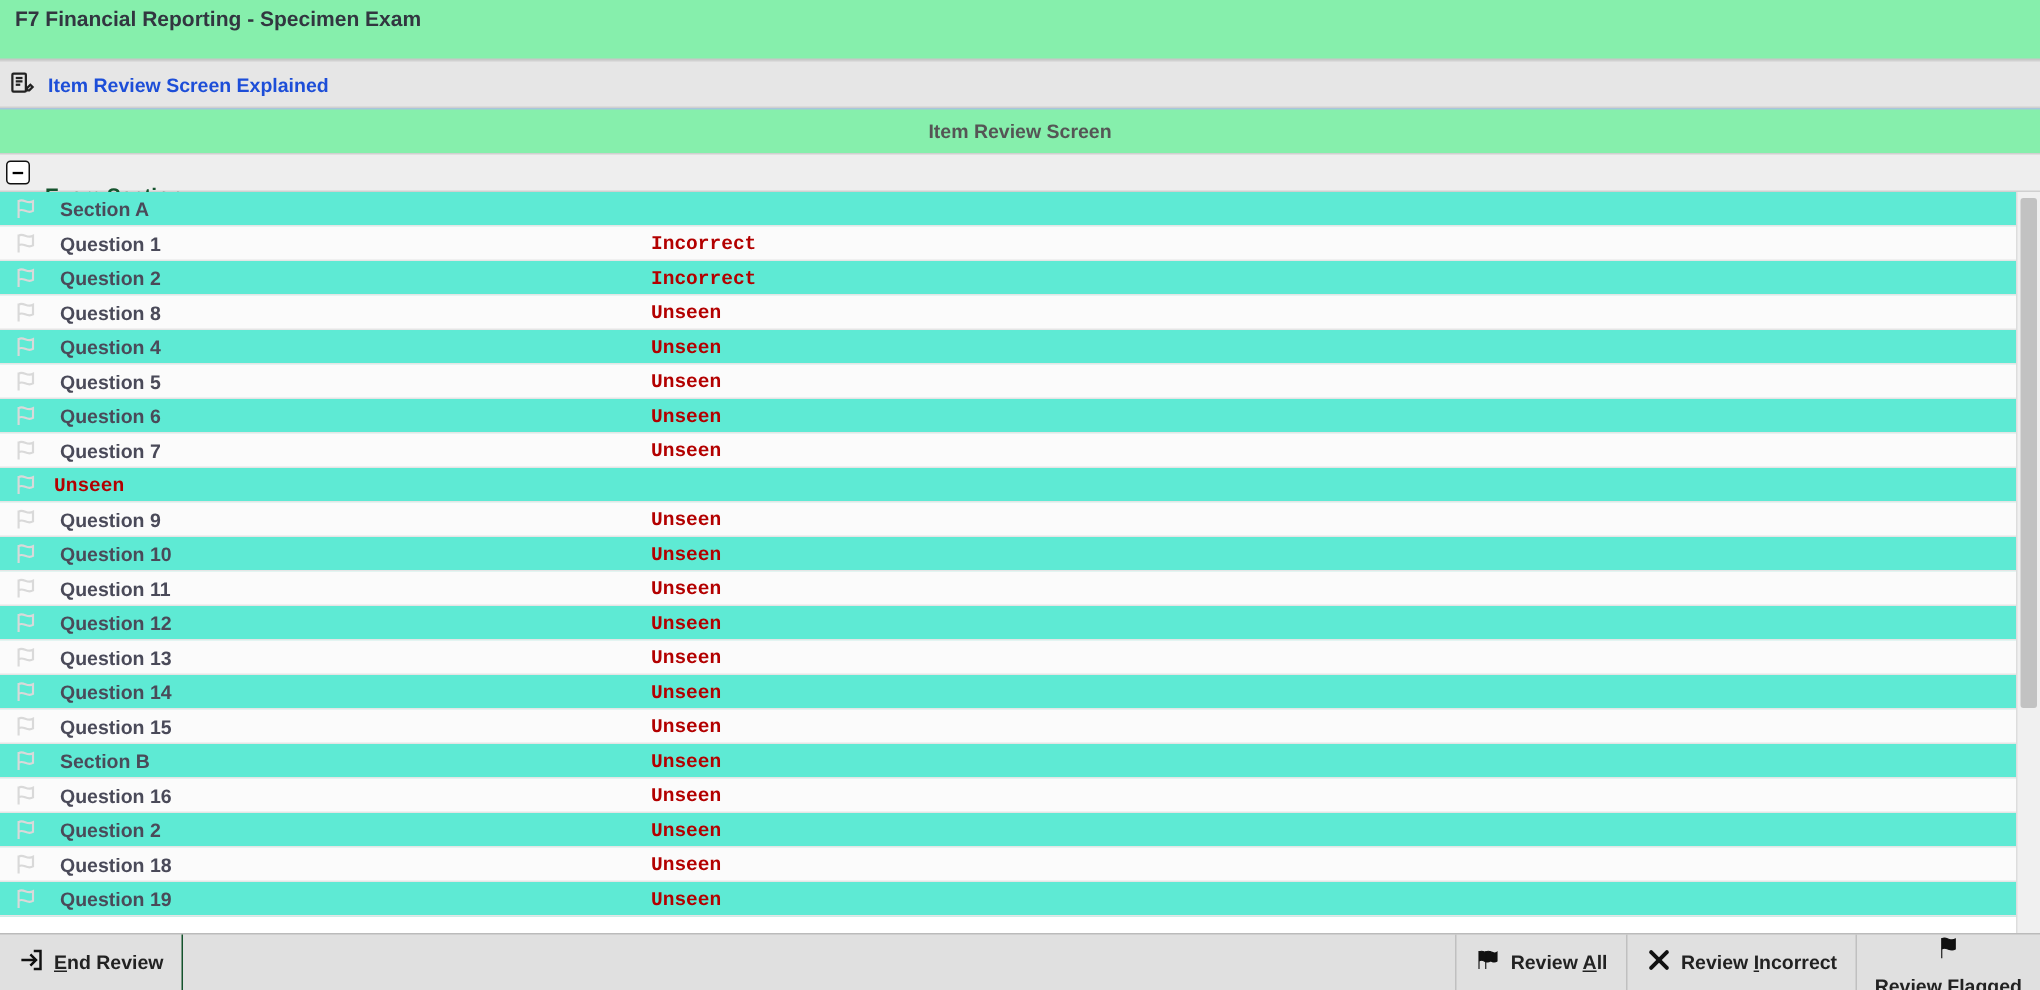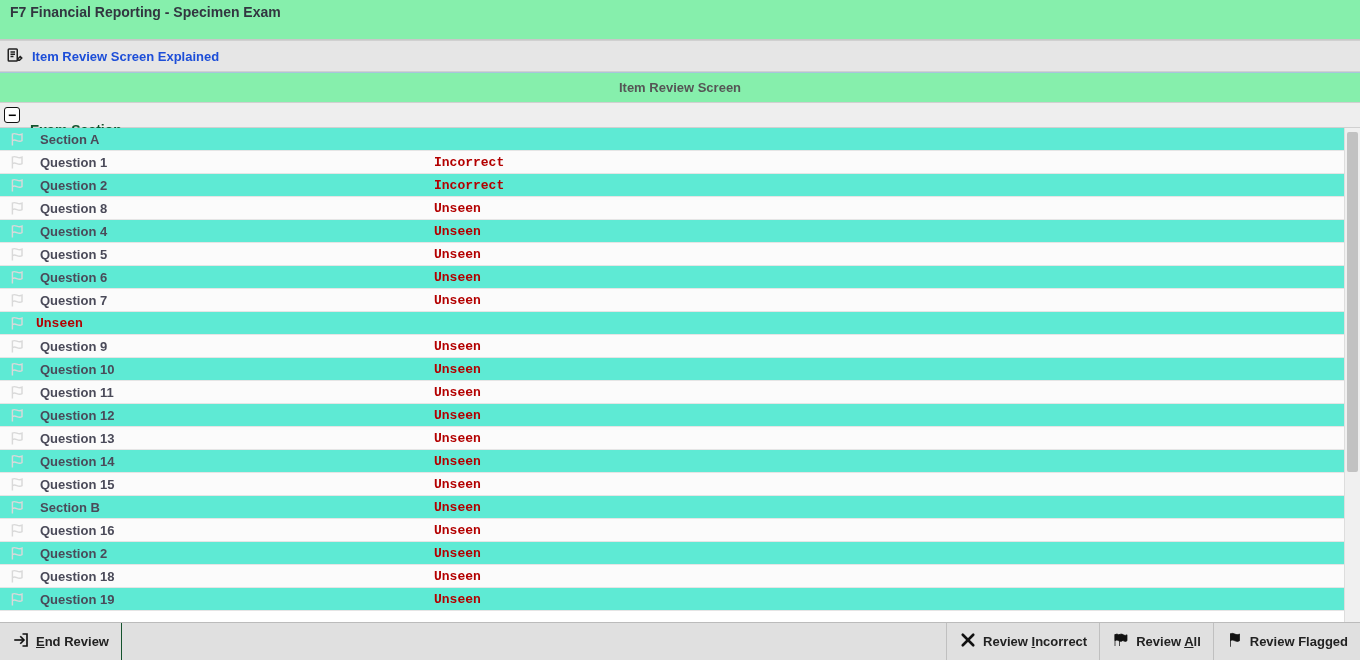--- a/index.html
+++ b/index.html
@@ -142,21 +142,21 @@
     display: flex;
     align-items: center;
     gap: 6px;
     padding: 0 12px;
     border-right: 1px solid #c0c0c0;
     cursor: pointer;
     font-weight: bold;
     color: #222;
     white-space: nowrap;
   }
-  .footer .btn:last-child { border-right: none; }
+  .footer .btn:last-child { border-right: none; flex-direction: column; }
   .footer .spacer { flex: 1; border-right: 1px solid #c0c0c0; }
   .footer .btn-left { border-right: 1px solid #14532d; }
   .und { text-decoration: underline; }
   .footer svg { width: 18px; height: 18px; }
 </style>
 </head>
 <body>
 
 <div class="titlebar">
   <span>F7 Financial Reporting - Specimen Exam</span>
@@ -389,37 +389,37 @@
         <polyline points="14 4 20 4 20 20 14 20"></polyline>
         <line x1="3" y1="12" x2="16" y2="12"></line>
         <polyline points="11 7 16 12 11 17"></polyline>
       </svg>
     </span>
     <span><span></span><span class="und">E</span><span>nd Review</span></span>
   </div>
   <div class="spacer"></div>
   <div class="btn">
     <span>
+      <svg viewBox="0 0 24 24" fill="#111" stroke="#111" stroke-width="1">
+        <path d="M4 4 L4 20 M4 5 C8 2 10 8 14 5 L14 13 C10 16 8 10 4 13 Z"></path>
+        <path d="M10 4 L10 20 M10 5 C14 2 16 8 20 5 L20 13 C16 16 14 10 10 13 Z"></path>
+      </svg>
+    </span>
+    <span><span>Review </span><span class="und">A</span><span>ll</span></span>
+  </div>
+  <div class="btn">
+    <span>
       <svg viewBox="0 0 24 24" fill="none" stroke="#111" stroke-width="3.5" stroke-linecap="round">
         <line x1="5" y1="5" x2="19" y2="19"></line>
         <line x1="19" y1="5" x2="5" y2="19"></line>
       </svg>
     </span>
     <span><span>Review </span><span class="und">I</span><span>ncorrect</span></span>
   </div>
   <div class="btn">
     <span>
       <svg viewBox="0 0 24 24" fill="#111" stroke="#111" stroke-width="1">
-        <path d="M4 4 L4 20 M4 5 C8 2 10 8 14 5 L14 13 C10 16 8 10 4 13 Z"></path>
-        <path d="M10 4 L10 20 M10 5 C14 2 16 8 20 5 L20 13 C16 16 14 10 10 13 Z"></path>
-      </svg>
-    </span>
-    <span><span>Review </span><span class="und">A</span><span>ll</span></span>
-  </div>
-  <div class="btn">
-    <span>
-      <svg viewBox="0 0 24 24" fill="#111" stroke="#111" stroke-width="1">
         <path d="M6 3 L6 21 M6 4 C10 1 13 7 18 4 L18 13 C13 16 10 10 6 13 Z"></path>
       </svg>
     </span>
     <span><span></span><span class="und"></span><span>Review Flagged</span></span>
   </div>
 </div>
 
 </body></html>

